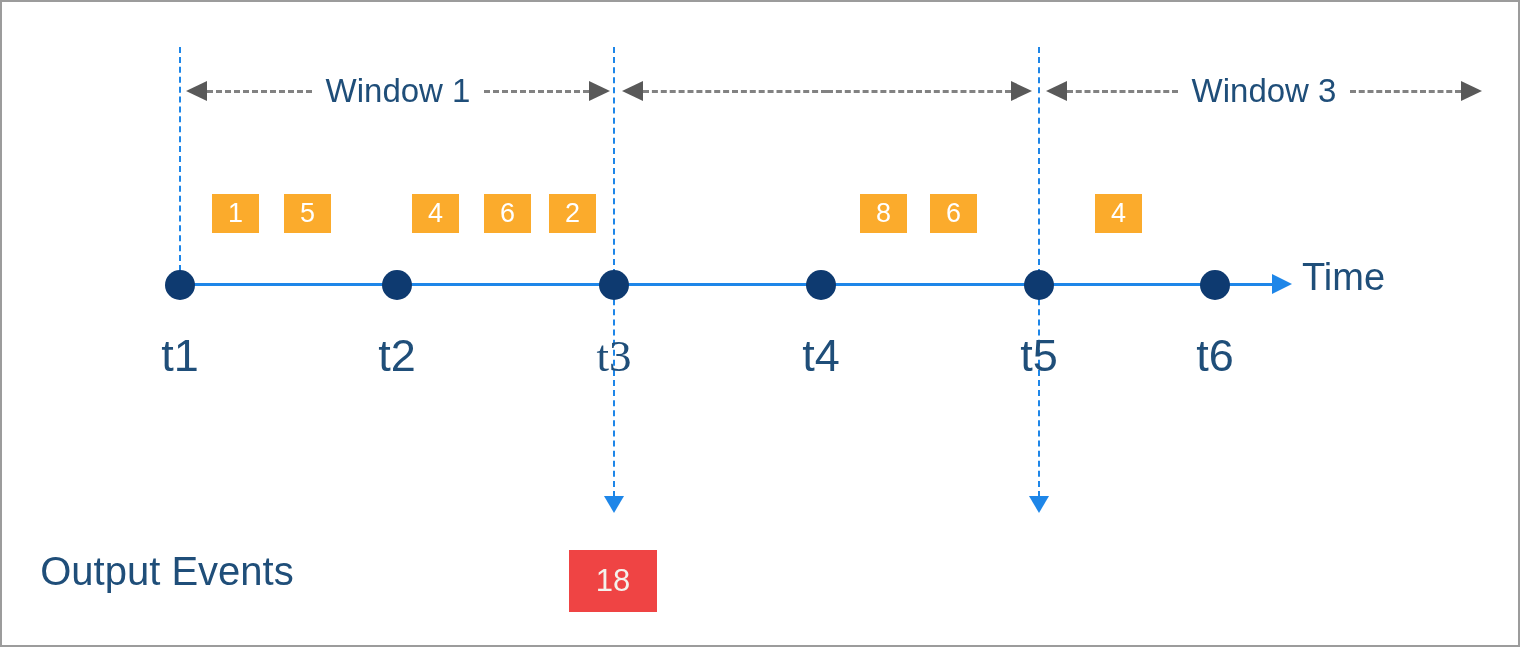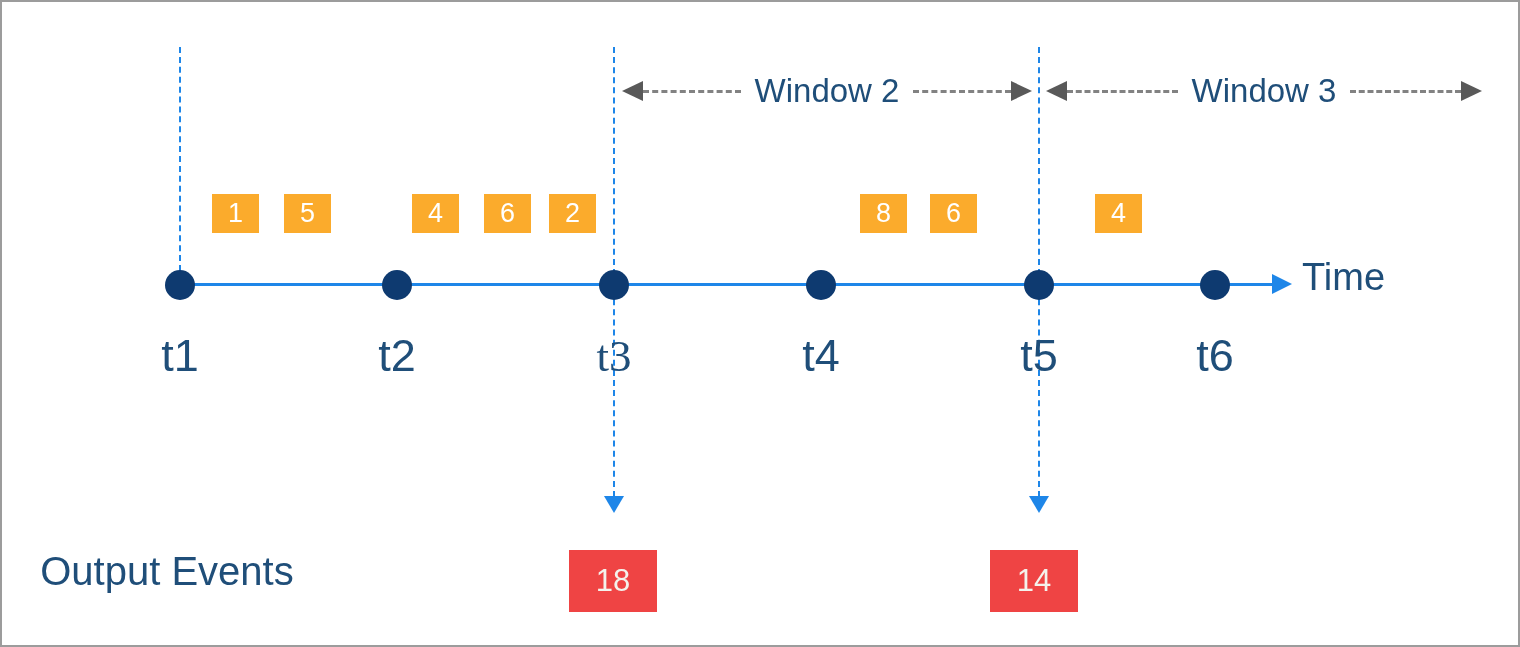--- a/index.html
+++ b/index.html
@@ -202,24 +202,30 @@
 <body>
 
 <div class="canvas">
 
   <div class="vline vline-t1"></div>
   <div class="vline vline-t3"></div>
   <div class="vline vline-t5"></div>
   <div class="down-arrowhead down-t3"></div>
   <div class="down-arrowhead down-t5"></div>
 
+  <div class="window-span win1">
+    <div class="arrowhead-left"></div>
+    <div class="hdash"></div>
+    <div class="window-label">Window 1</div>
+    <div class="hdash"></div>
+    <div class="arrowhead-right"></div>
+  </div>
   <div class="window-span win2">
     <div class="arrowhead-left"></div>
     <div class="hdash"></div>
-    <div class="window-label">Window 2</div>
     <div class="hdash"></div>
     <div class="arrowhead-right"></div>
   </div>
   <div class="window-span win3">
     <div class="arrowhead-left"></div>
     <div class="hdash"></div>
     <div class="window-label">Window 3</div>
     <div class="hdash"></div>
     <div class="arrowhead-right"></div>
   </div>
@@ -246,15 +252,14 @@
   <div class="tick-label tick-t1">t1</div>
   <div class="tick-label tick-t2">t2</div>
   <div class="tick-label tick-t3">t3</div>
   <div class="tick-label tick-t4">t4</div>
   <div class="tick-label tick-t5">t5</div>
   <div class="tick-label tick-t6">t6</div>
 
   <div class="output-events-label">Output Events</div>
 
   <div class="output-box out0">18</div>
-  <div class="output-box out1">14</div>
 
 </div>
 
 </body></html>

